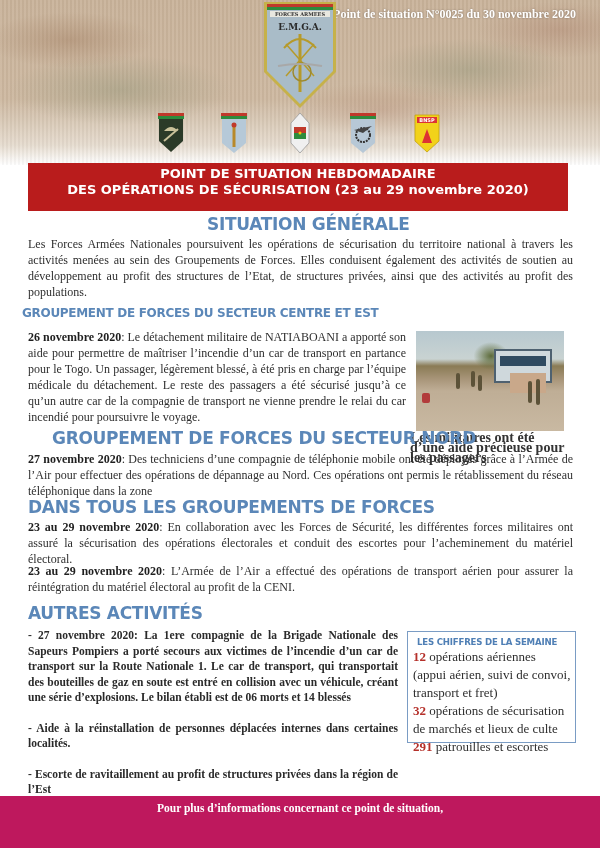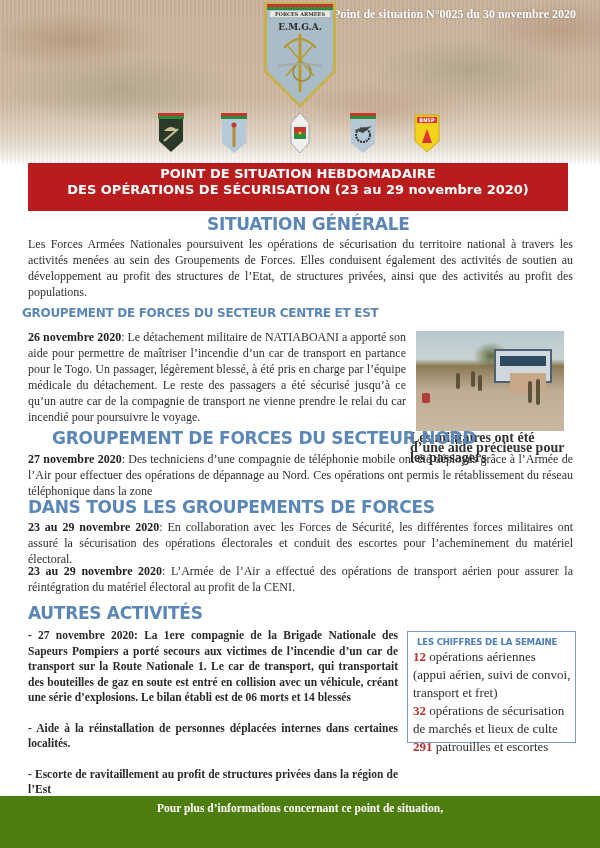--- a/index.html
+++ b/index.html
@@ -87,21 +87,21 @@
     font-family: "DejaVu Sans", sans-serif; font-weight: bold;
     font-size: 8.6px; color: #4f7fb5; letter-spacing: -0.2px; margin-bottom: 1px;
     padding-left: 4px;
   }
   .stat { font-size: 13px; line-height: 18px; color: #2e2e2e; }
   .stat .num { color: #b5302a; font-weight: bold; }
 
   
   .footer {
     position: absolute; left: 0; top: 796px; width: 600px; height: 52px;
-    background: #4d7c0f; color: #ffffff; text-align: center;
+    background: #be185d; color: #ffffff; text-align: center;
     font-size: 11.5px; line-height: 16px; font-weight: bold; padding-top: 4px;
   }
 </style>
 </head>
 <body>
 
 <div class="header">
   <div class="issue-line">Point de situation N°0025 du 30 novembre 2020</div>
 
   <svg class="emga-shield" viewBox="0 0 76 110">

